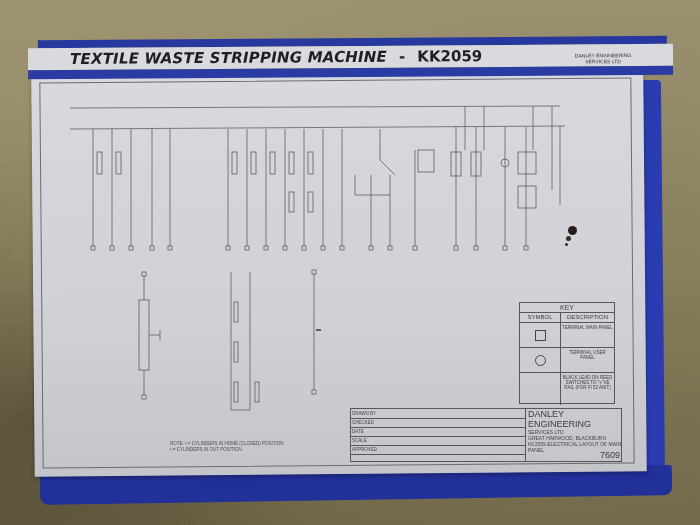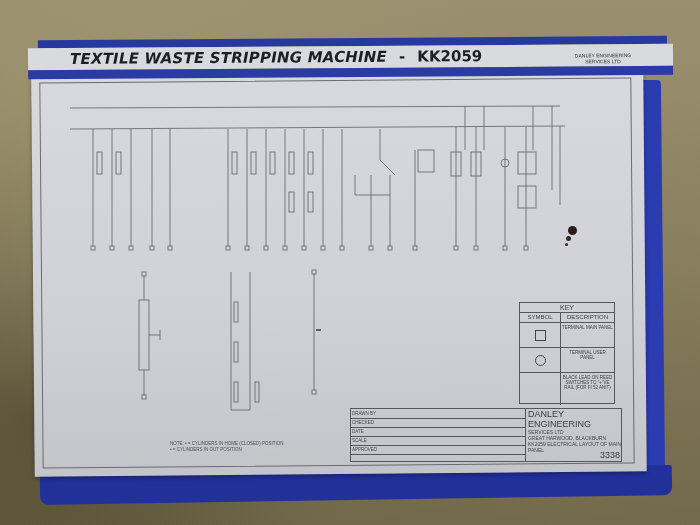--- a/index.html
+++ b/index.html
@@ -242,21 +242,21 @@
       </div>
     <div class="row" style="top:36px">
         <span class="lbl">APPROVED</span>
       </div>
   </div>
   <div class="tb-company">
     <div class="name">DANLEY ENGINEERING</div>
     <div class="addr">SERVICES LTD</div>
     <div class="addr">GREAT HARWOOD, BLACKBURN</div>
     <div class="addr">KK2059 ELECTRICAL LAYOUT OF MAIN PANEL</div>
-    <div class="drg">3338</div>
+    <div class="drg">7609</div>
   </div>
 </div>
 
 <div class="note">
   <div>NOTE:  • = CYLINDERS IN HOME (CLOSED) POSITION</div>
   <div>       • = CYLINDERS IN OUT POSITION</div>
 </div>
 
 <div class="stain"></div>
 

